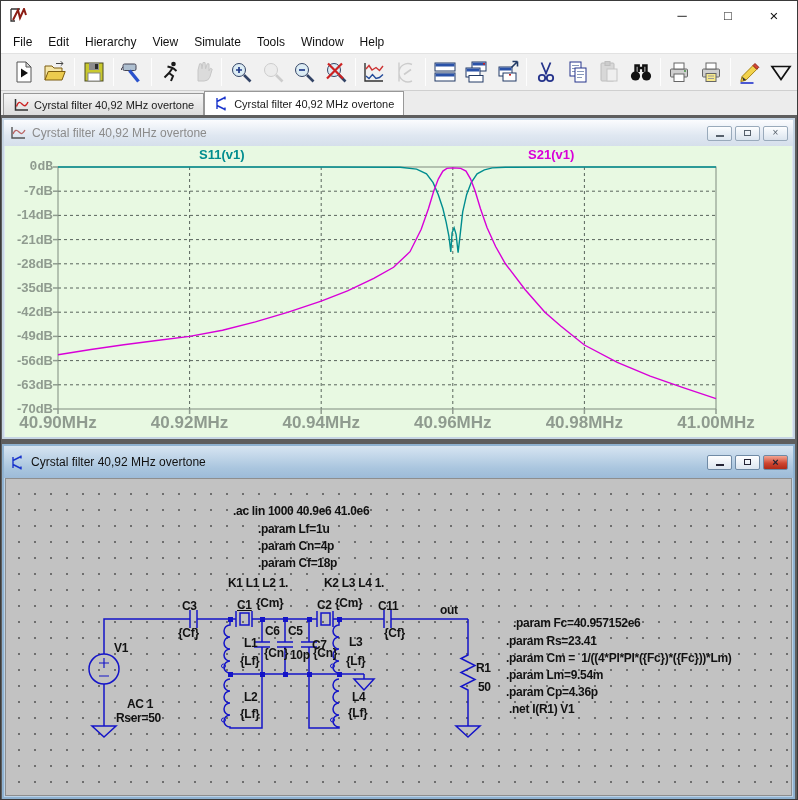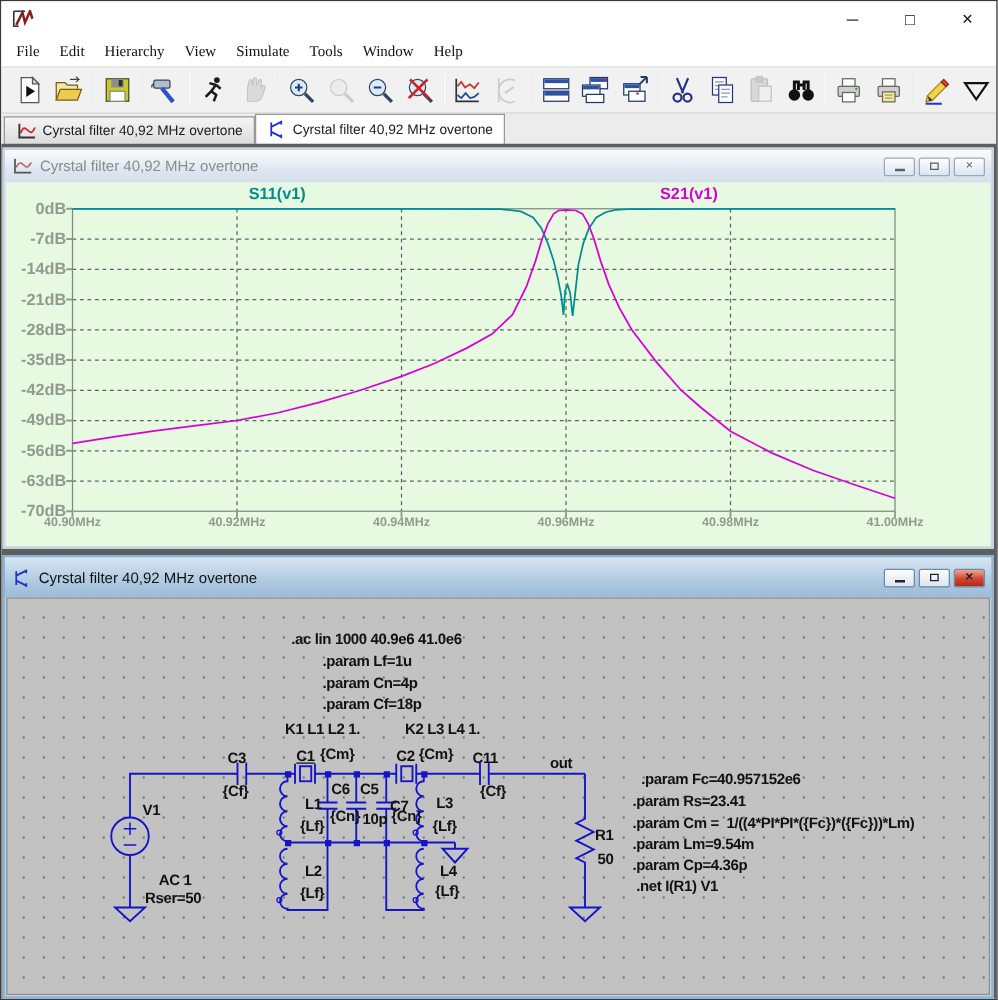--- a/index.html
+++ b/index.html
@@ -6,21 +6,21 @@
   *{box-sizing:border-box;}
   #app{position:relative;width:798px;height:800px;background:#fff;border:1px solid #3a3a3a;
        overflow:hidden;font-family:"Liberation Sans",sans-serif;-webkit-font-smoothing:antialiased;}
   
   .titlebar{position:absolute;left:0;top:0;right:0;height:29px;background:#fff;display:flex;align-items:center;}
   .app-icon{margin:0 7px 0 9px;display:flex;}
   .title-text{font-size:12px;color:#000;}
   .win-controls{margin-left:auto;display:flex;height:100%;}
   .win-btn{width:46px;height:100%;display:flex;align-items:center;justify-content:center;font-size:13px;color:#111;}
   .menubar{position:absolute;left:0;top:29px;right:0;height:23px;background:#fff;display:flex;align-items:center;padding-left:4px;}
-  .menu-item{padding:3px 8px;font-size:12px;color:#101010;font-family:Liberation Serif, serif;}
+  .menu-item{padding:3px 8px;font-size:12px;color:#101010;}
   .toolbar{position:absolute;left:0;top:52px;right:0;height:38px;background:#f1f1f1;border-top:1px solid #e2e2e2;
            border-bottom:1px solid #cfcfcf;display:flex;align-items:center;padding-left:7px;}
   .tb{width:33px;height:33px;display:flex;align-items:center;justify-content:center;}
   .tb.disabled{filter:grayscale(1) opacity(.42);}
   .tbsep{width:1px;height:28px;background:#c4c4c4;border-right:1px solid #fdfdfd;margin:0 3px;}
   .tabbar{position:absolute;left:0;top:90px;right:0;height:24px;background:#ececec;display:flex;align-items:flex-end;padding-left:2px;}
   .tab{height:22px;display:flex;align-items:center;gap:5px;padding:0 9px;font-size:11px;color:#1a1a1a;
        border:1px solid #989898;border-bottom:none;background:linear-gradient(#f5f5f5,#dcdcdc);}
   .tab.active{background:#fff;height:24px;}
   
@@ -38,21 +38,21 @@
   .cbtn .rest{width:7px;height:6px;border:1.5px solid #55606b;}
   #schwin .cbtn{border-color:#6f8aa5;color:#223;}
   #schwin .cbtn .bar{background:#223;}
   #schwin .cbtn .rest{border-color:#223;}
   .cbtn.close-active{background:linear-gradient(#f3a593,#cf4631 55%,#b02a18);border-color:#7e1d10;color:#fff;font-weight:bold;font-size:11px;}
   
   .plot-content{position:absolute;left:1px;top:26px;width:787px;height:291px;background:#e8f9e2;}
   .leg{position:absolute;top:1px;font-size:13px;font-weight:bold;}
   #leg-s11{left:194px;} #leg-s21{left:523px;}
   .ylab{position:absolute;width:46px;text-align:right;font-size:13px;font-weight:bold;color:#8f9b8f;}
-  .xlab{position:absolute;top:267px;width:84px;margin-left:-42px;text-align:center;font-size:10px;font-weight:bold;color:#8f9b8f;}
+  .xlab{position:absolute;top:267px;width:84px;margin-left:-42px;text-align:center;font-size:17px;font-weight:bold;color:#8f9b8f;}
   
   .sch-canvas{position:absolute;left:1px;top:32px;width:787px;height:318px;background:#c2c2c2;border:1px solid #8e8e8e;
       background-image:radial-gradient(#6e6e6e 1px,transparent 1.2px);background-size:16px 16px;background-position:5px 7px;overflow:hidden;}
   .slabel{position:absolute;font-size:12px;font-weight:bold;color:#121212;letter-spacing:-0.3px;white-space:pre;line-height:13px;}
   svg{display:block;}
 </style>
 </head>
 <body>
 
 <div id="app">
@@ -331,21 +331,21 @@
             <line x1="184.6" y1="263" x2="184.6" y2="268" stroke="#8f9b8f" stroke-width="1.5"></line>
             <line x1="316.2" y1="263" x2="316.2" y2="268" stroke="#8f9b8f" stroke-width="1.5"></line>
             <line x1="447.8" y1="263" x2="447.8" y2="268" stroke="#8f9b8f" stroke-width="1.5"></line>
             <line x1="579.4" y1="263" x2="579.4" y2="268" stroke="#8f9b8f" stroke-width="1.5"></line>
             <line x1="711" y1="263" x2="711" y2="268" stroke="#8f9b8f" stroke-width="1.5"></line>
             <polyline points="53.0,21.0 316.2,21.0 395.2,21.3 411.6,23.1 421.5,27.9 428.1,36.6 433.3,48.7 437.9,62.5 441.2,76.3 443.9,90.1 445.8,106.0 447.1,86.7 449.1,81.8 451.1,88.4 453.1,106.7 455.0,90.1 457.7,65.9 461.6,48.7 466.2,36.6 472.1,27.9 479.4,23.8 487.3,21.9 500.4,21.2 579.4,21.0 711.0,21.0" fill="none" stroke="#008d8f" stroke-width="1.4"></polyline>
             <polyline points="53.0,208.7 85.9,203.5 118.8,198.7 151.7,194.5 184.6,190.4 217.5,184.2 250.4,175.9 283.3,166.2 316.2,155.1 342.5,144.8 368.8,132.3 388.6,121.3 405.0,105.7 416.2,83.2 423.5,62.5 428.7,45.2 433.3,33.1 437.9,25.1 441.9,22.4 447.8,21.9 455.7,22.4 461.0,25.1 465.6,33.1 470.2,45.2 475.4,62.5 482.0,81.5 490.6,100.5 500.4,117.8 520.2,143.7 539.9,166.2 555.7,180.0 579.4,199.0 612.3,216.3 645.2,230.2 678.1,241.6 711.0,252.6" fill="none" stroke="#d800d8" stroke-width="1.4"></polyline>
           </svg>
         <div class="leg" id="leg-s11" style="color: rgb(0, 141, 143);">S11(v1)</div>
         <div class="leg" id="leg-s21" style="color: rgb(216, 0, 216);">S21(v1)</div>
-      <div class="ylab" style="left: 2px; top: 13px;">0dB</div>
+      <div class="ylab" style="left: 2px; top: 13px; font-family: Liberation Mono, monospace;">0dB</div>
           <div class="ylab" style="left: 2px; top: 37.2px;">-7dB</div>
           <div class="ylab" style="left: 2px; top: 61.4px;">-14dB</div>
           <div class="ylab" style="left: 2px; top: 85.6px;">-21dB</div>
           <div class="ylab" style="left: 2px; top: 109.8px;">-28dB</div>
           <div class="ylab" style="left: 2px; top: 134px;">-35dB</div>
           <div class="ylab" style="left: 2px; top: 158.2px;">-42dB</div>
           <div class="ylab" style="left: 2px; top: 182.4px;">-49dB</div>
           <div class="ylab" style="left: 2px; top: 206.6px;">-56dB</div>
           <div class="ylab" style="left: 2px; top: 230.8px;">-63dB</div>
           <div class="ylab" style="left: 2px; top: 255px;">-70dB</div>

